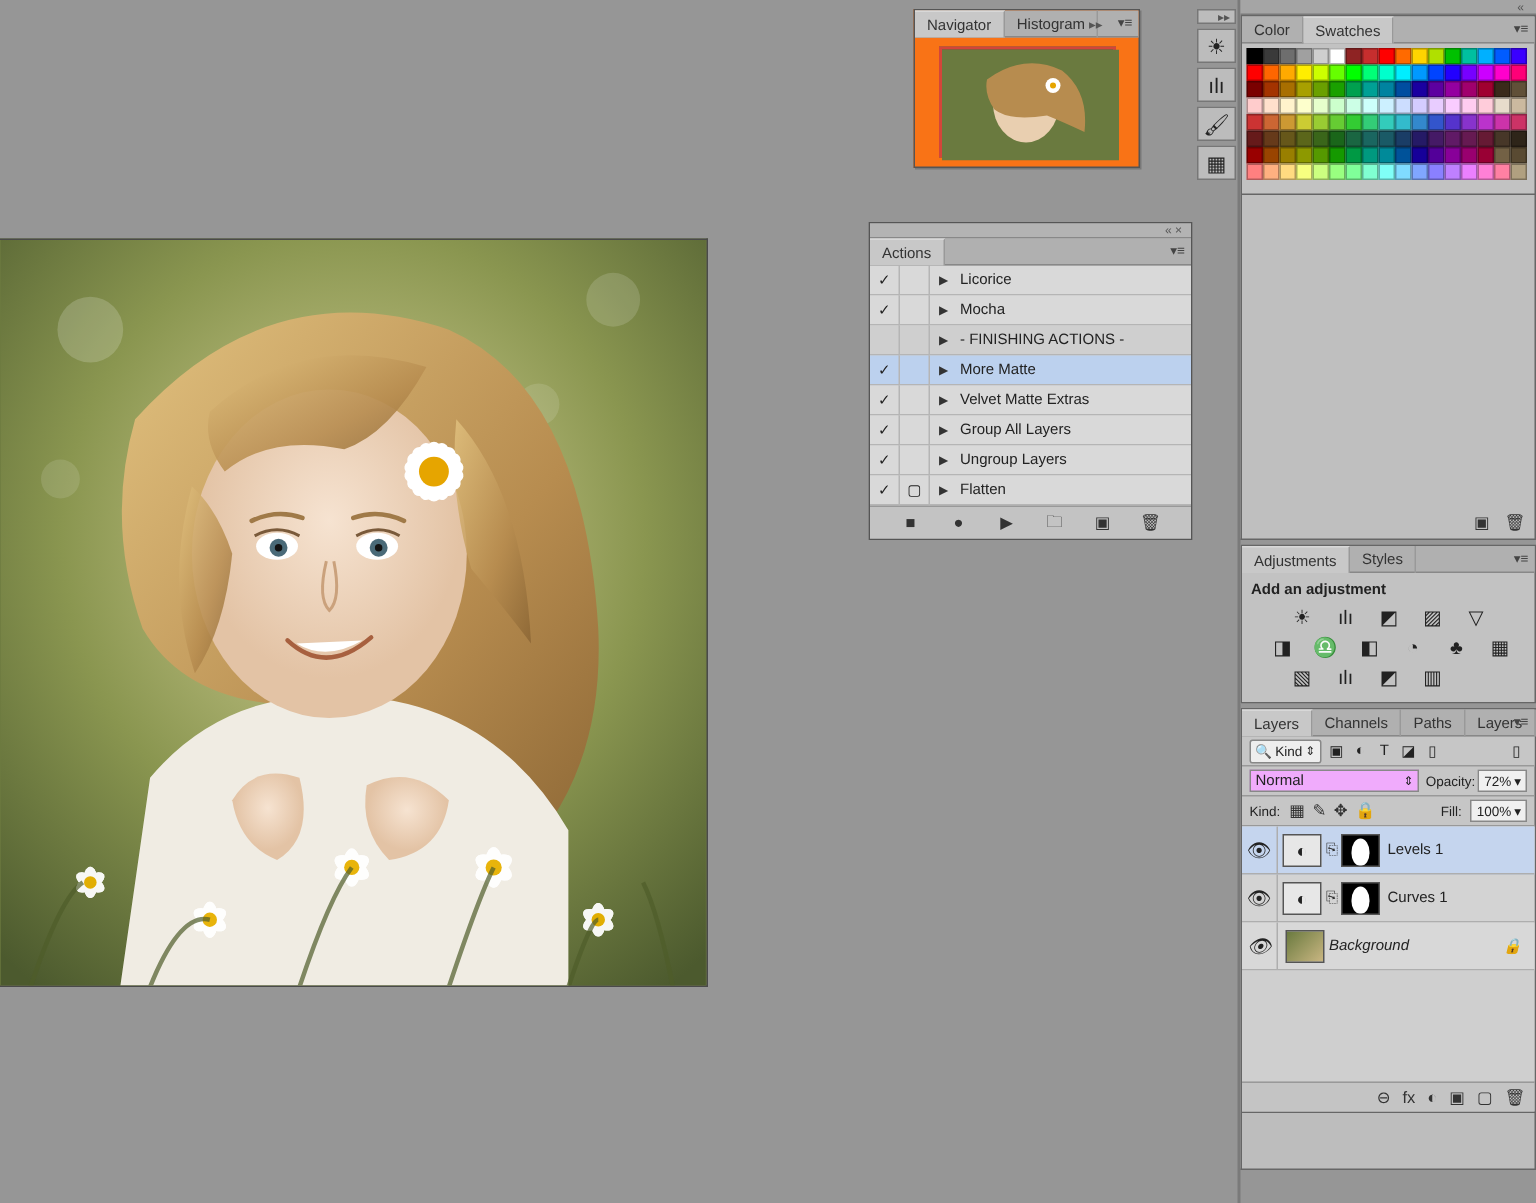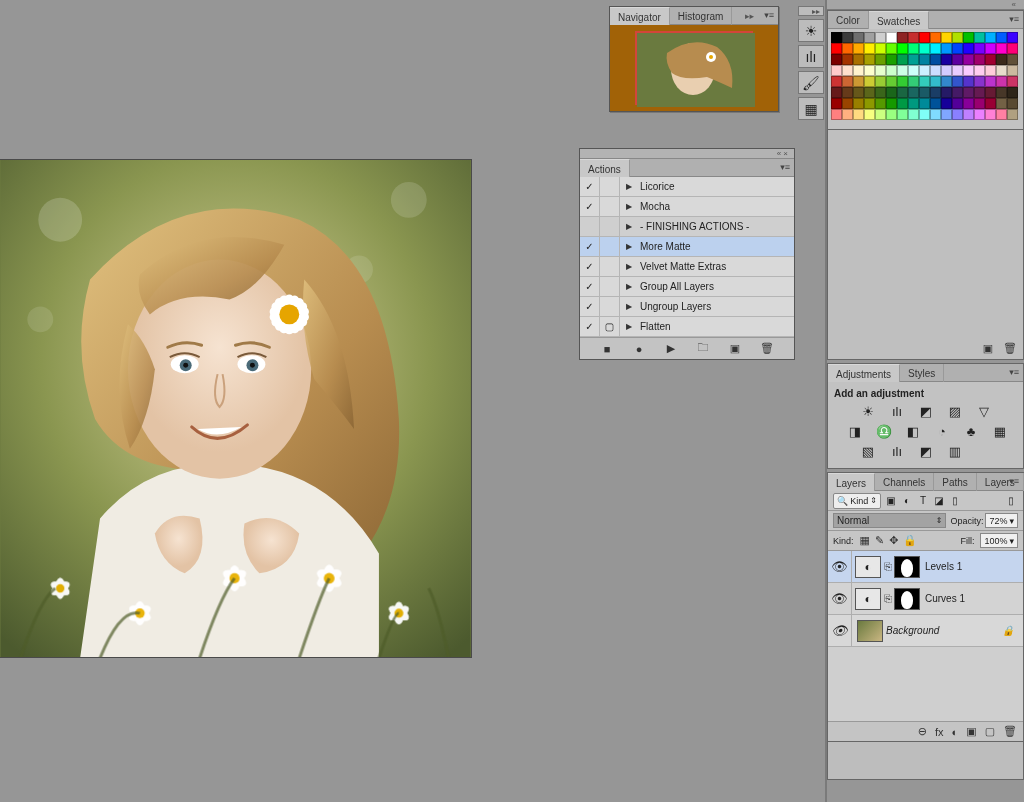--- a/index.html
+++ b/index.html
@@ -3,21 +3,21 @@
 <meta charset="utf-8">
 <style>
 * { box-sizing: border-box; margin: 0; padding: 0; font-family: "Lucida Grande", Tahoma, Arial, sans-serif; }
 body { background: #969696; width: 1024px; height: 802px; overflow: hidden; color: #222; font-size: 10px; }
 
 
 .canvas-area { position: absolute; left: 0; top: 159px; width: 472px; height: 499px; background:#6c7a3f; overflow:hidden; border:1px solid #4a4a4a; border-left:none;}
 .canvas-img { width:100%; height:100%; }
 
 
-.nav-panel { position:absolute; left:609px; top:6px; width:170px; background:#a16207; border:1px solid #555; box-shadow:1px 1px 0 rgba(0,0,0,.2);}
+.nav-panel { position:absolute; left:609px; top:6px; width:151px; background:#f97316; border:1px solid #555; box-shadow:1px 1px 0 rgba(0,0,0,.2);}
 .panel-tabs { display:flex; align-items:center; height:18px; background:#b0b0b0; border-bottom:1px solid #888; position:relative;}
 .panel-tab { padding:2px 8px 0; font-size:10px; color:#333; height:18px; line-height:15px; cursor:pointer; border-right:1px solid #999;}
 .panel-tab.active { background:#c8c8c8; border-top:1px solid #d8d8d8;}
 .panel-menu { position:absolute; right:4px; top:3px; font-size:9px; color:#444;}
 .panel-collapse { position:absolute; right:24px; top:4px; font-size:9px; color:#555;}
 .nav-body { padding:6px; }
 .nav-thumb { width:118px; height:74px; border:2px solid #d3453a; margin:0 auto; background:#5a6638;}
 .nav-footer { height:18px; display:flex; align-items:center; padding:0 4px; border-top:1px solid #999; background:#c3c3c3; gap:6px;}
 .nav-zoom { width:44px; height:13px; font-size:9px; background:#eee; border:1px solid #888; padding:0 2px;}
 .nav-slider { flex:1; height:8px; background:linear-gradient(#888,#aaa); position:relative; border:1px solid #777;}
@@ -62,21 +62,21 @@
 .adj-row { display:flex; gap:13px; margin:4px 0 0 26px;}
 .adj-ic { width:16px; height:16px; display:flex; align-items:center; justify-content:center; font-size:13px; color:#222;}
 .adj-row2 { display:flex; gap:13px; margin:4px 0 0 13px;}
 
 
 .layers-panel { border:1px solid #666; background:#c6c6c6; margin-top:3px;}
 .lyr-toolbar { height:20px; display:flex; align-items:center; gap:3px; padding:2px 5px; background:#c6c6c6; border-bottom:1px solid #999;}
 .kind-pill { display:flex; align-items:center; height:16px; background:#eee; border:1px solid #888; border-radius:2px; padding:0 3px; font-size:9px; gap:2px;}
 .lyr-ic { width:14px; height:14px; display:flex; align-items:center; justify-content:center; font-size:10px; color:#222;}
 .blend-row { height:20px; display:flex; align-items:center; padding:2px 5px; gap:4px; border-bottom:1px solid #999;}
-.blend-sel { flex:1; height:15px; background:#a3a3a3; border:1px solid #888; font-size:10px; padding:0 3px; display:flex; align-items:center; justify-content:space-between;}
+.blend-sel { flex:1; height:15px; background:#f0abfc; border:1px solid #888; font-size:10px; padding:0 3px; display:flex; align-items:center; justify-content:space-between;}
 .opac-box { display:flex; align-items:center; gap:2px;}
 .val-pill { height:15px; background:#f0f0f0; border:1px solid #888; font-size:9px; padding:0 3px; display:flex; align-items:center; gap:2px;}
 .lock-row { height:20px; display:flex; align-items:center; padding:2px 5px; gap:6px; border-bottom:1px solid #999;}
 .lock-ic { font-size:11px; color:#333;}
 .lyr-list { background:#d3d3d3;}
 .lyr-row { display:flex; align-items:center; height:32px; border-bottom:1px solid #aeaeae;}
 .lyr-row.sel { background:#c5d5ee;}
 .lyr-row.bg { background:#d8d8d8; font-style:italic; }
 .lyr-eye { width:24px; display:flex; align-items:center; justify-content:center; font-size:13px; color:#222; border-right:1px solid #aeaeae; height:100%;}
 .lyr-thumb { width:26px; height:22px; background:#fff; border:1px solid #555; margin:0 3px; display:flex; align-items:center; justify-content:center; font-size:12px;}

